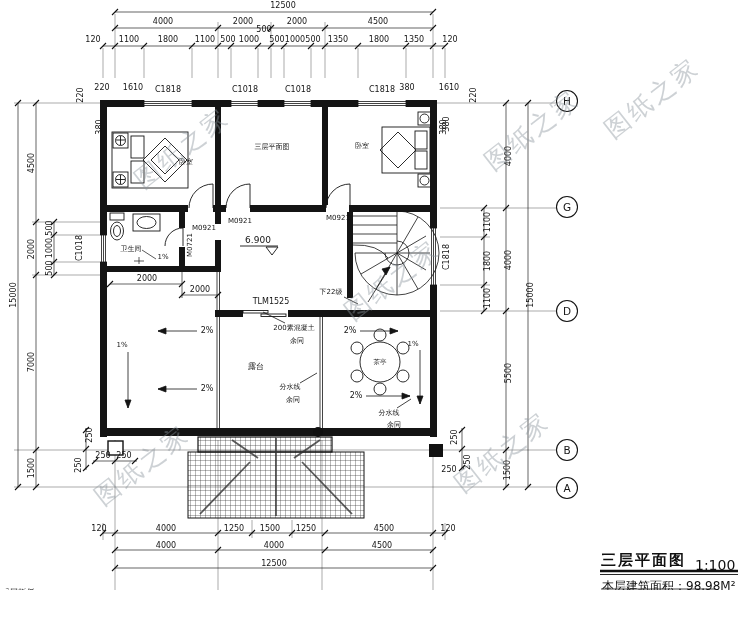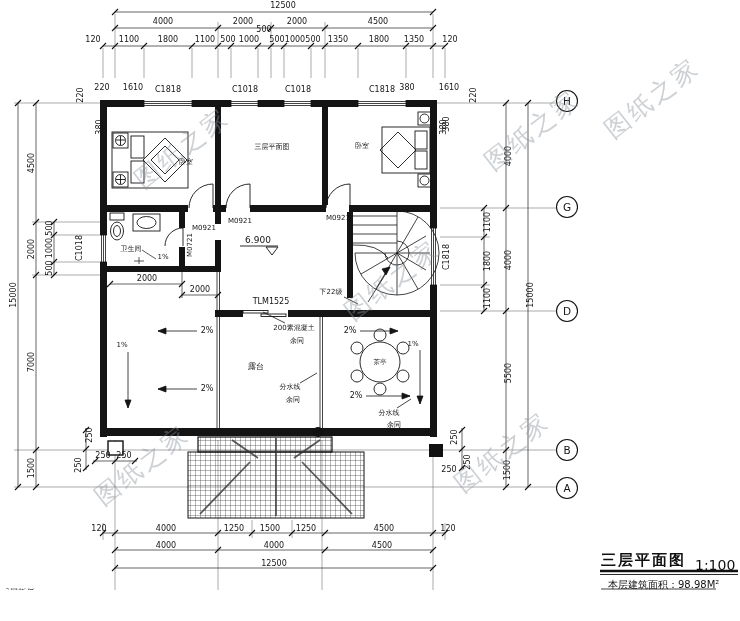--- a/index.html
+++ b/index.html
@@ -9,21 +9,21 @@
   .lb{position:absolute;font-size:8px;line-height:1;white-space:nowrap;color:#141414;
       transform:translate(-50%,-50%);}
   .v{transform:translate(-50%,-50%) rotate(-90deg);}
   .s7{font-size:7px;}
   .s65{font-size:6.5px;}
   .s9{font-size:9px;}
   .bub{font-size:10.5px;}
   .tl{position:absolute;white-space:nowrap;color:#111;}
   .title{font-size:15px;font-weight:bold;letter-spacing:2px;}
   .scale{font-size:14px;}
-  .area{font-size:10px;margin-left:6px;}
+  .area{font-size:12px;}
   .corner{font-size:8.5px;}
   .wm{position:absolute;font-size:25px;letter-spacing:3px;color:#8a949c;opacity:.42;
       transform:translate(-50%,-50%) rotate(-38deg);white-space:nowrap;pointer-events:none;}
 </style>
 </head>
 <body>
 
 <div id="stage">
 
 <svg width="740" height="621" viewBox="0 0 740 621">

